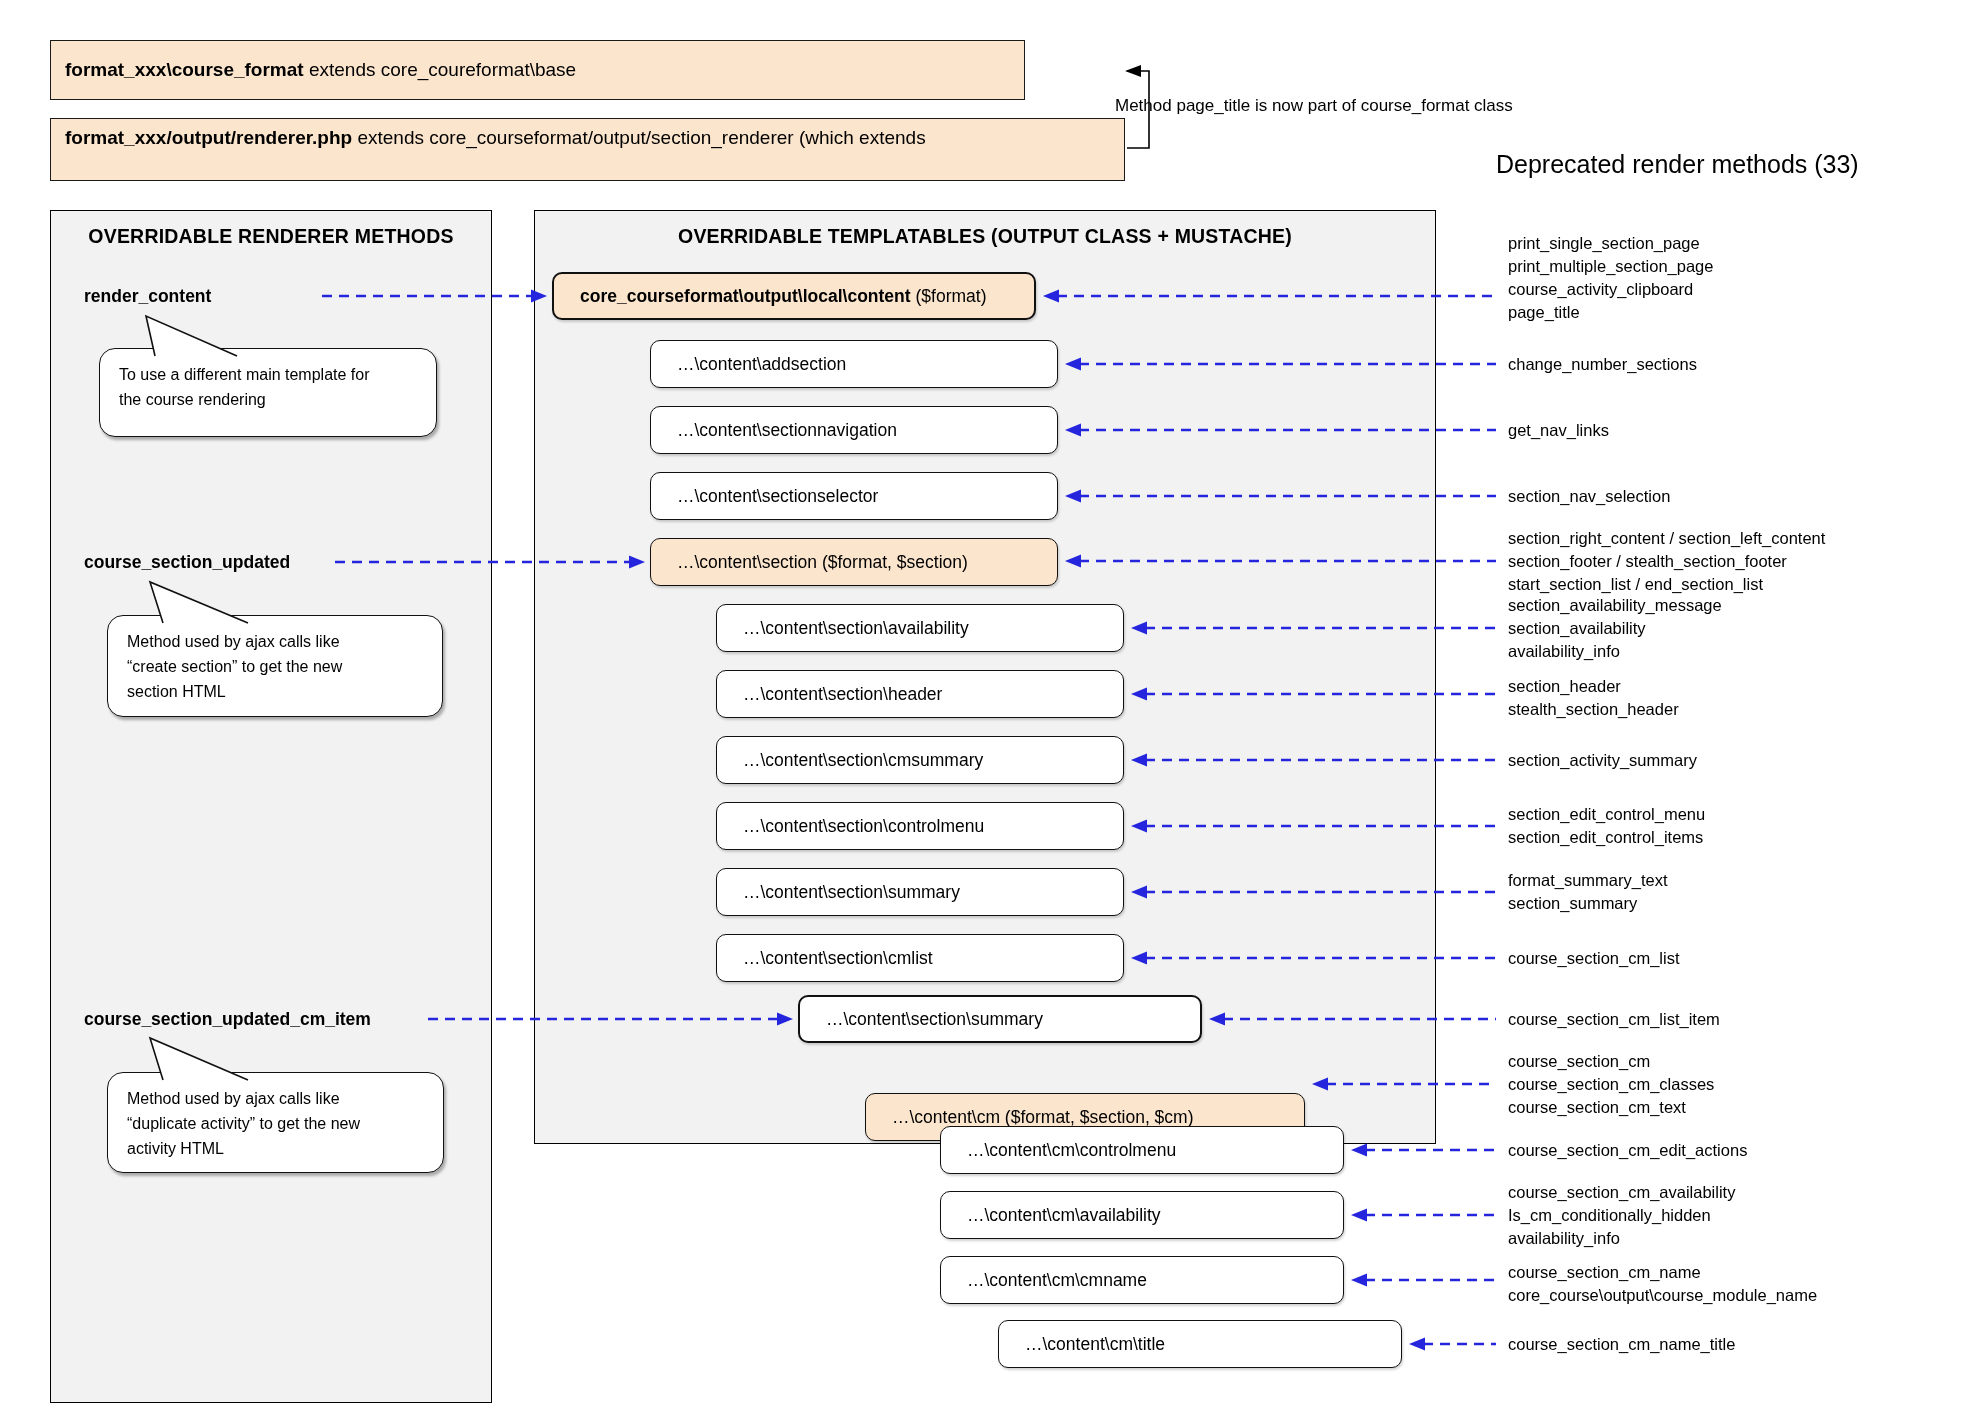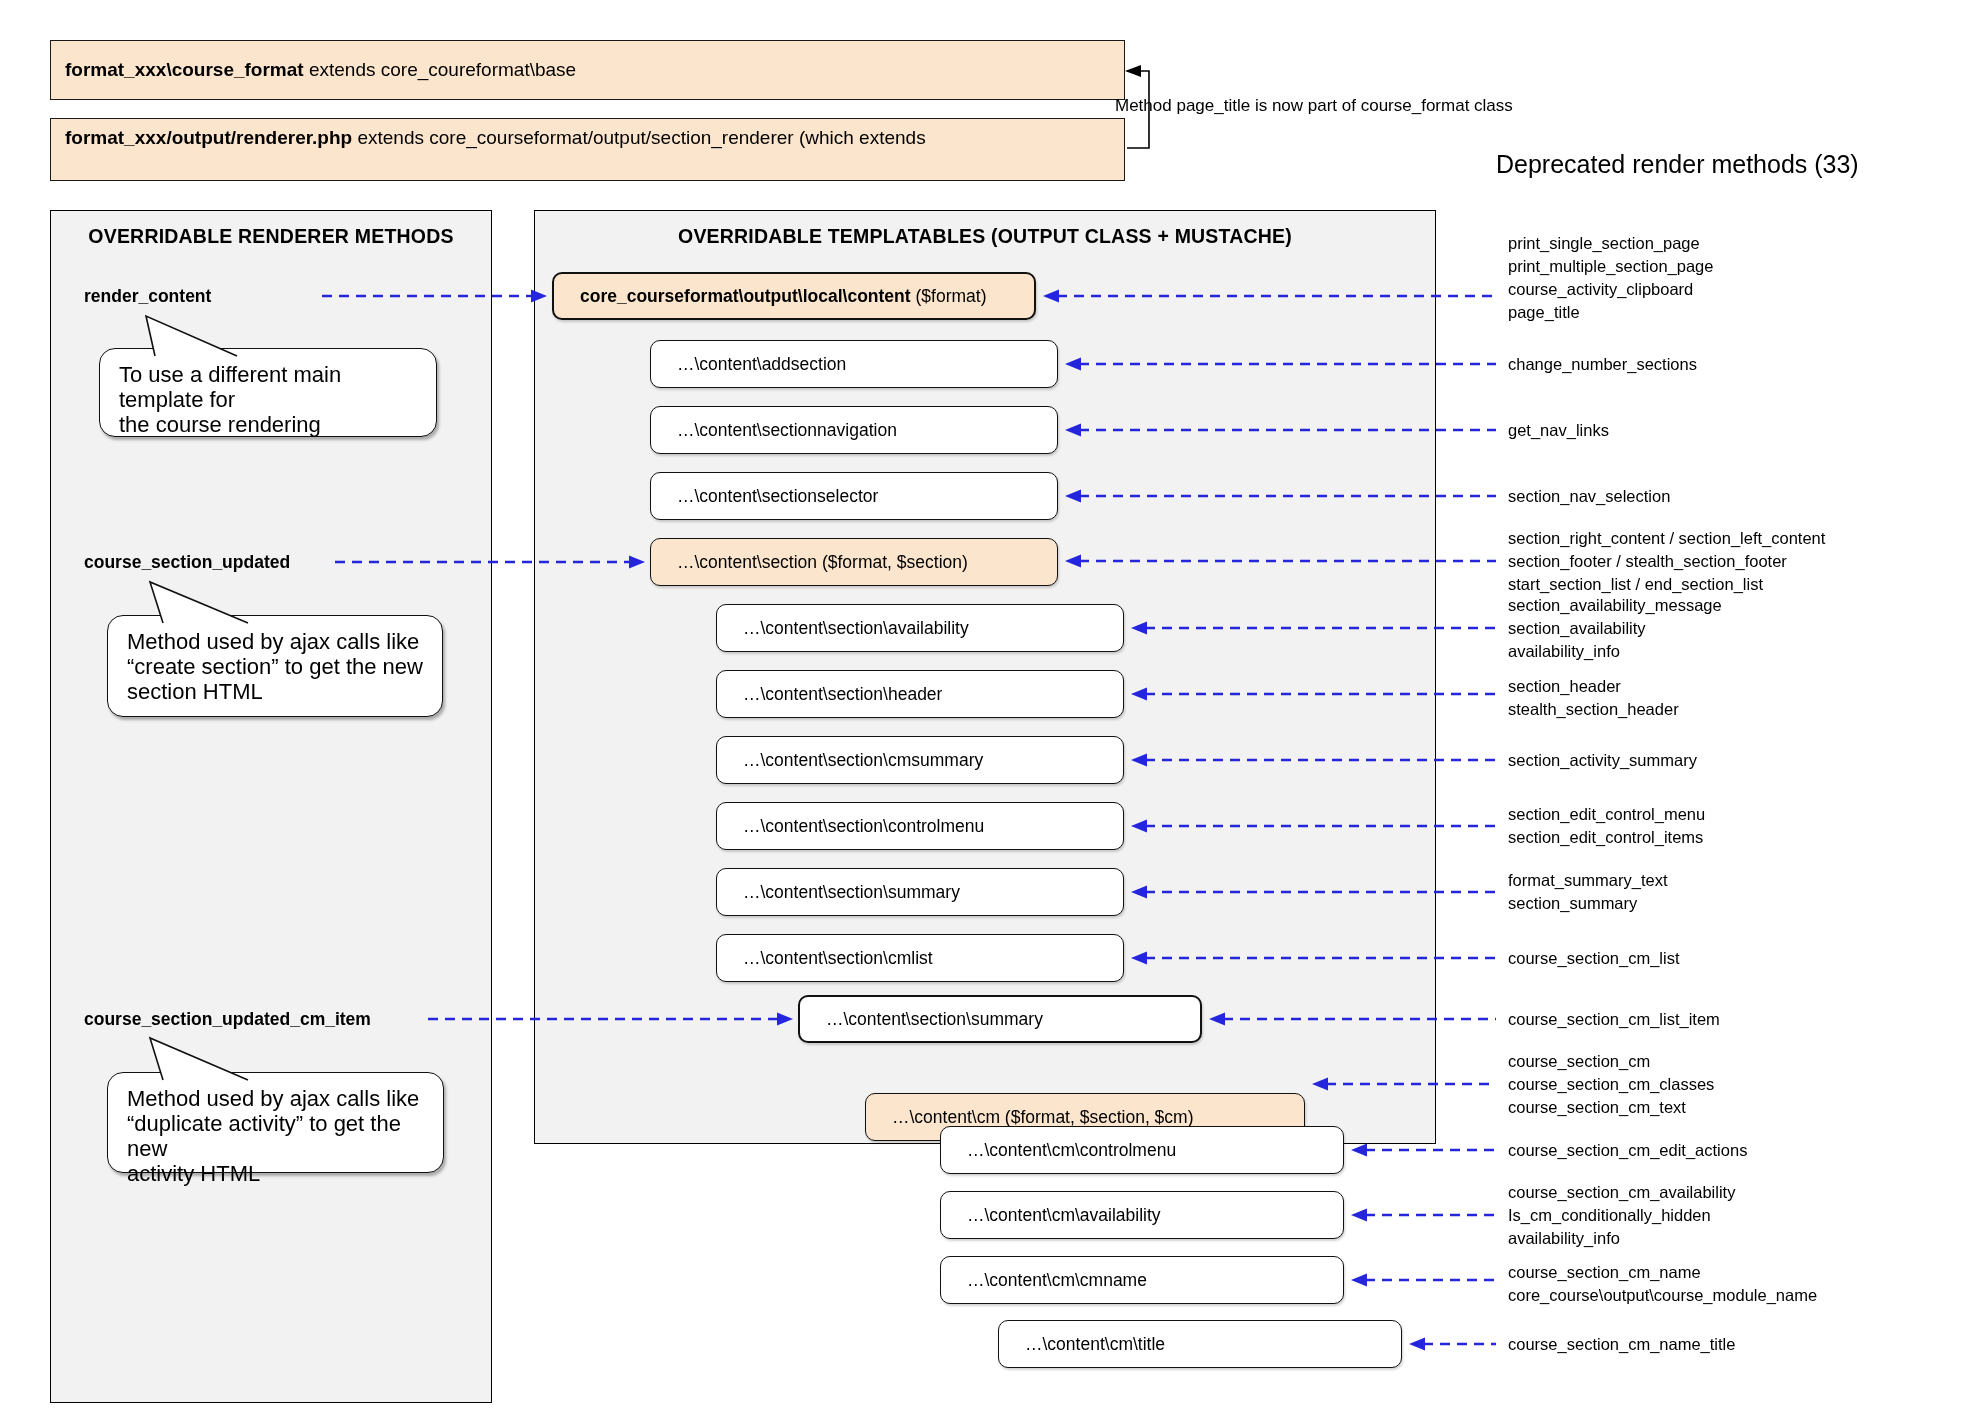--- a/index.html
+++ b/index.html
@@ -16,36 +16,36 @@
 
   .node{position:absolute;height:48px;background:#fff;border:1.7px solid #111;border-radius:10px;
         box-sizing:border-box;display:flex;align-items:center;padding-left:26px;font-size:17.5px;
         z-index:1;box-shadow:1px 2px 2.5px rgba(0,0,0,0.18);white-space:pre;}
   .node.orange{background:#fce5cd;}
   .node.thick{border-width:2.7px;}
 
   .method{position:absolute;transform:translateY(-50%);font-weight:bold;font-size:17.5px;z-index:2;white-space:nowrap;}
 
   .bubble{position:absolute;background:#fff;border:1.6px solid #111;border-radius:16px;box-sizing:border-box;
-          z-index:2;font-size:22px;line-height:25px;padding:13px 12px 0 19px;
+          z-index:2;font-size:16px;line-height:25px;padding:13px 12px 0 19px;
           box-shadow:2px 3px 3px rgba(0,0,0,0.3);}
 
   .rgroup{position:absolute;transform:translateY(-50%);font-size:16.5px;line-height:23px;white-space:nowrap;z-index:2;}
 
   .note{position:absolute;left:1115px;top:96px;font-size:17px;z-index:2;white-space:nowrap;}
   .dep-title{position:absolute;left:1496px;top:150px;font-size:25px;z-index:2;white-space:nowrap;}
 
   #overlay{position:absolute;left:0;top:0;z-index:5;pointer-events:none;}
 </style>
 </head>
 <body>
 
 <div id="canvas">
 
-  <div class="topbox" id="tb1" style="left:50px;top:40px;width:1075px;height:60px;">
+  <div class="topbox" id="tb1" style="left:50px;top:40px;width:975px;height:60px;">
     <span><b>format_xxx\course_format</b><span> extends core_coureformat\base</span></span>
   </div>
   <div class="topbox" id="tb2" style="left:50px;top:118px;width:1075px;height:63px;">
     <span><b>format_xxx/output/renderer.php</b><span> extends core_courseformat/output/section_renderer (which extends</span></span>
   </div>
 
   <div class="note">Method page_title is now part of course_format class</div>
   <div class="dep-title">Deprecated render methods (33)</div>
 
   <div class="panel" style="left:50px;top:210px;width:442px;height:1193px;">

